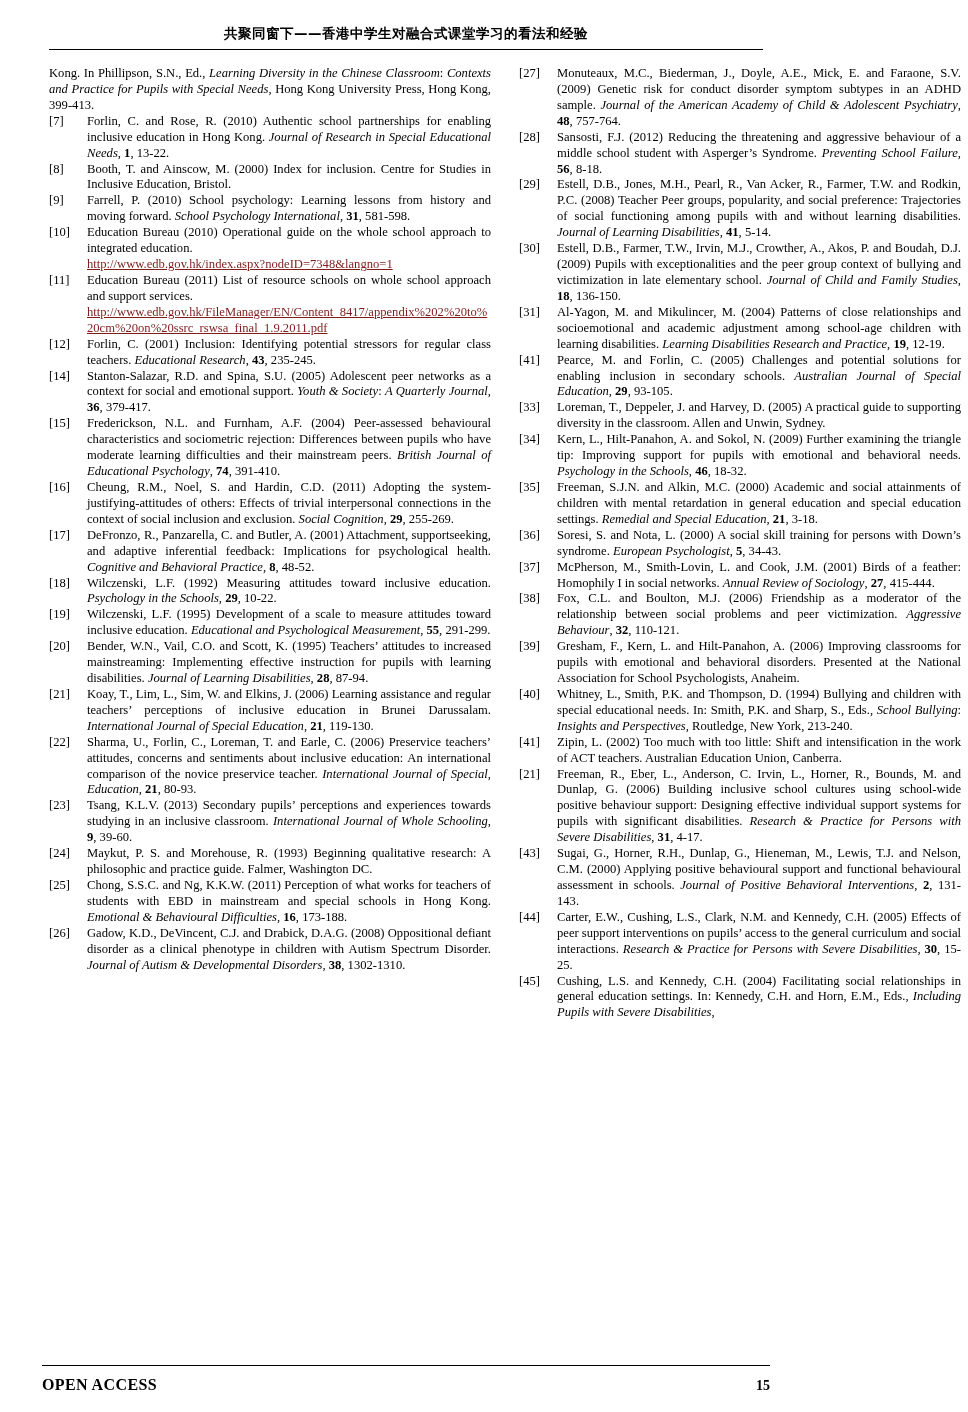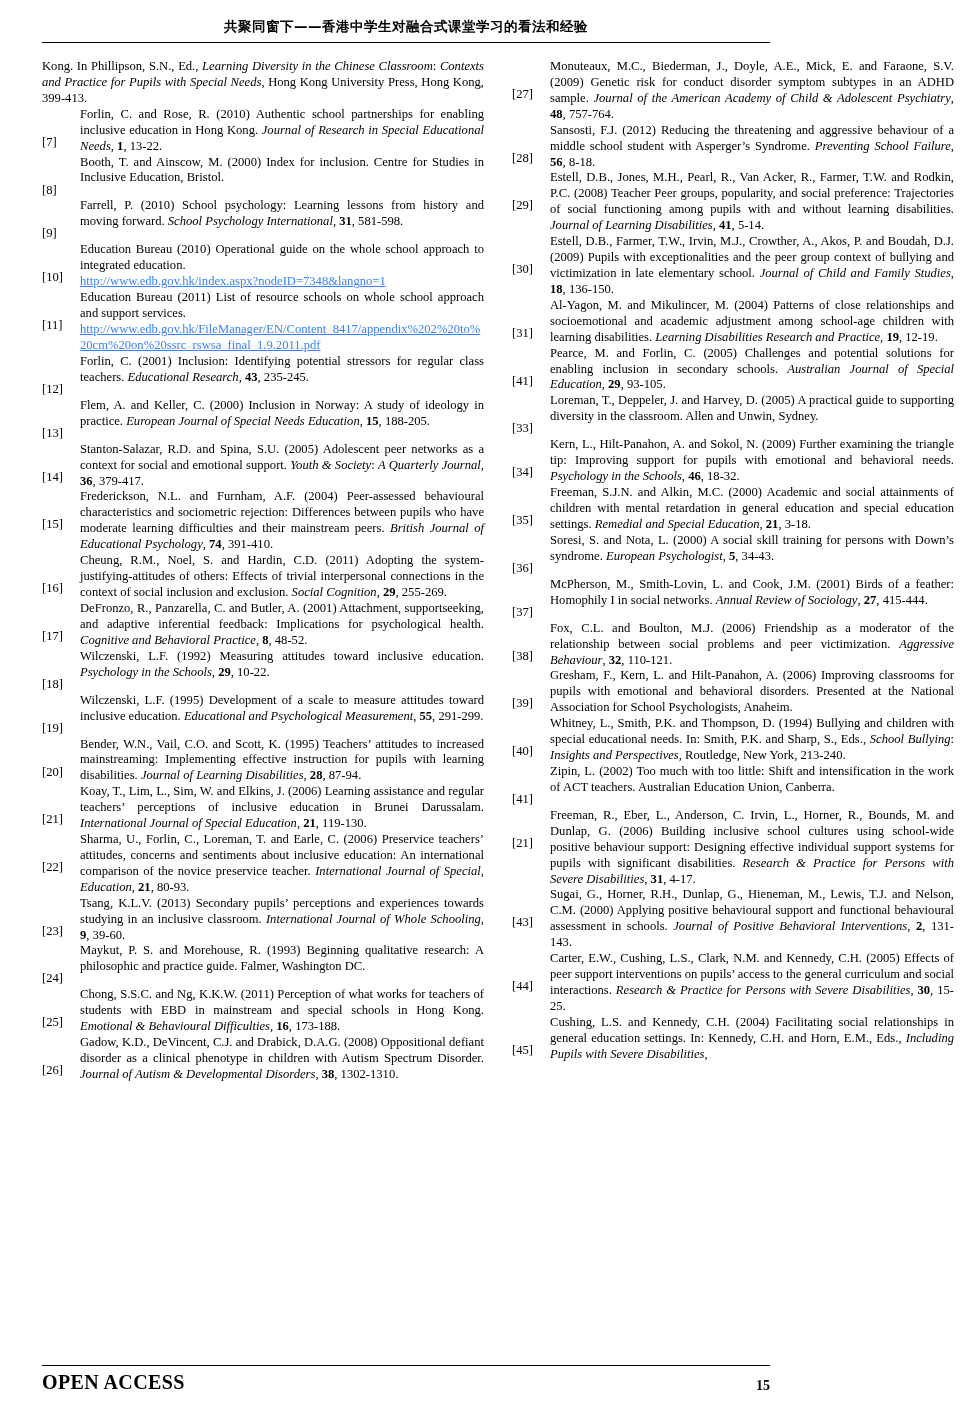--- a/index.html
+++ b/index.html
@@ -12,21 +12,21 @@
     height: 1412px;
     font-family: "Liberation Serif", serif;
     color: #000000;
     position: relative;
   }
   .page {
     width: 812px;
     height: 1412px;
     position: relative;
     box-sizing: border-box;
-    padding: 0;
+    padding: 7px;
   }
   .running-head {
     text-align: center;
     font-family: "DejaVu Sans", sans-serif;
     font-size: 13.5px;
     font-weight: bold;
     letter-spacing: 0.5px;
     padding-top: 18px;
     padding-bottom: 2px;
   }
@@ -49,41 +49,40 @@
     font-size: 12.6px;
     line-height: 1.265;
     text-align: justify;
     margin-bottom: 0px;
   }
   .ref .num {
     width: 38px;
     flex: 0 0 38px;
     text-align: left;
     white-space: nowrap;
-    margin-top: 28px;
   }
   .ref .body {
     flex: 1 1 auto;
     text-align: justify;
     text-justify: inter-word;
     hyphens: auto;
   }
   .cont {
     font-size: 12.6px;
     line-height: 1.265;
     text-align: justify;
     hyphens: auto;
   }
   .cont .body {
     display: block;
   }
   i, .it { font-style: italic; }
   b, .bd { font-weight: bold; }
   a.url {
-    color: #3b82f6;
+    color: #7f1d1d;
     text-decoration: underline;
     word-break: break-all;
   }
   .footer {
     position: absolute;
     left: 0;
     right: 0;
     bottom: 18px;
     padding: 0 42px;
     box-sizing: border-box;
@@ -93,21 +92,21 @@
   }
   .footer-rule {
     position: absolute;
     left: 42px;
     right: 42px;
     bottom: 46px;
     border-bottom: 1.1px solid #000;
   }
   .oa {
     font-family: "Liberation Serif", serif;
-    font-size: 20px;
+    font-size: 16px;
     font-weight: bold;
     letter-spacing: 0.4px;
     margin-top: 29px;
   }
   .pno {
     font-size: 14px;
     font-weight: bold;
   }
 </style>
 </head>
@@ -143,24 +142,20 @@
           </div>
           <div class="ref">
             <span class="num">[11]</span>
             <span class="body">Education Bureau (2011) List of resource schools on whole school approach and support services.<br><a class="url" href="#">http://www.edb.gov.hk/FileManager/EN/Content_8417/appendix%202%20to%20cm%20on%20ssrc_rswsa_final_1.9.2011.pdf</a></span>
           </div>
           <div class="ref">
             <span class="num">[12]</span>
             <span class="body">Forlin, C. (2001) Inclusion: Identifying potential stressors for regular class teachers. <i>Educational Research</i>, <b>43</b>, 235-245.</span>
           </div>
           <div class="ref">
-            <span class="num">[13]</span>
-            <span class="body">Flem, A. and Keller, C. (2000) Inclusion in Norway: A study of ideology in practice. <i>European Journal of Special Needs Education</i>, <b>15</b>, 188-205.</span>
-          </div>
-          <div class="ref">
             <span class="num">[14]</span>
             <span class="body">Stanton-Salazar, R.D. and Spina, S.U. (2005) Adolescent peer networks as a context for social and emotional support. <i>Youth &amp; Society</i>: <i>A Quarterly Journal</i>, <b>36</b>, 379-417.</span>
           </div>
           <div class="ref">
             <span class="num">[15]</span>
             <span class="body">Frederickson, N.L. and Furnham, A.F. (2004) Peer-assessed behavioural characteristics and sociometric rejection: Differences between pupils who have moderate learning difficulties and their mainstream peers. <i>British Journal of Educational Psychology</i>, <b>74</b>, 391-410.</span>
           </div>
           <div class="ref">
             <span class="num">[16]</span>
             <span class="body">Cheung, R.M., Noel, S. and Hardin, C.D. (2011) Adopting the system-justifying-attitudes of others: Effects of trivial interpersonal connections in the context of social inclusion and exclusion. <i>Social Cognition</i>, <b>29</b>, 255-269.</span>

